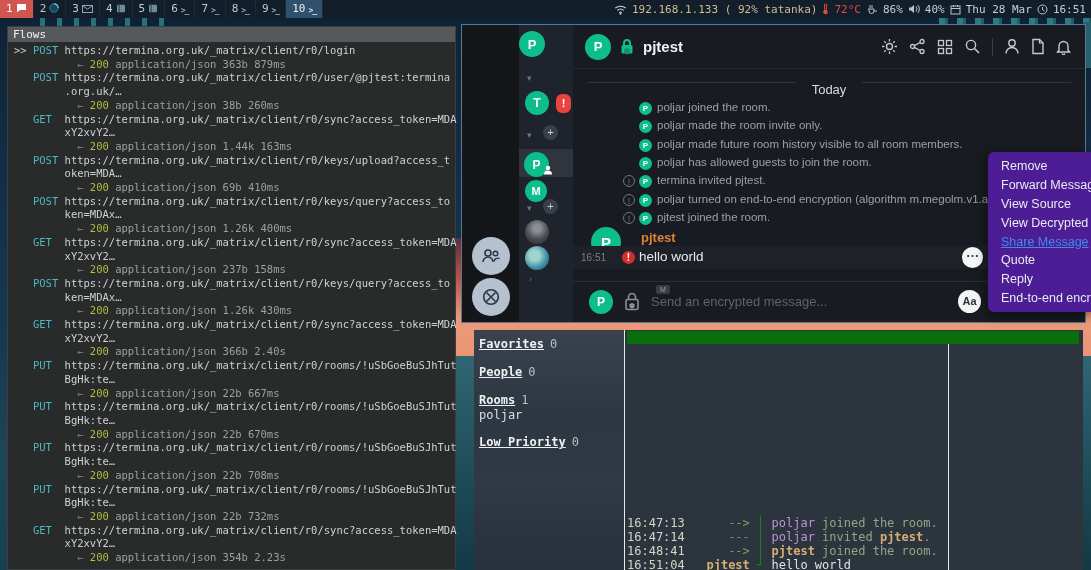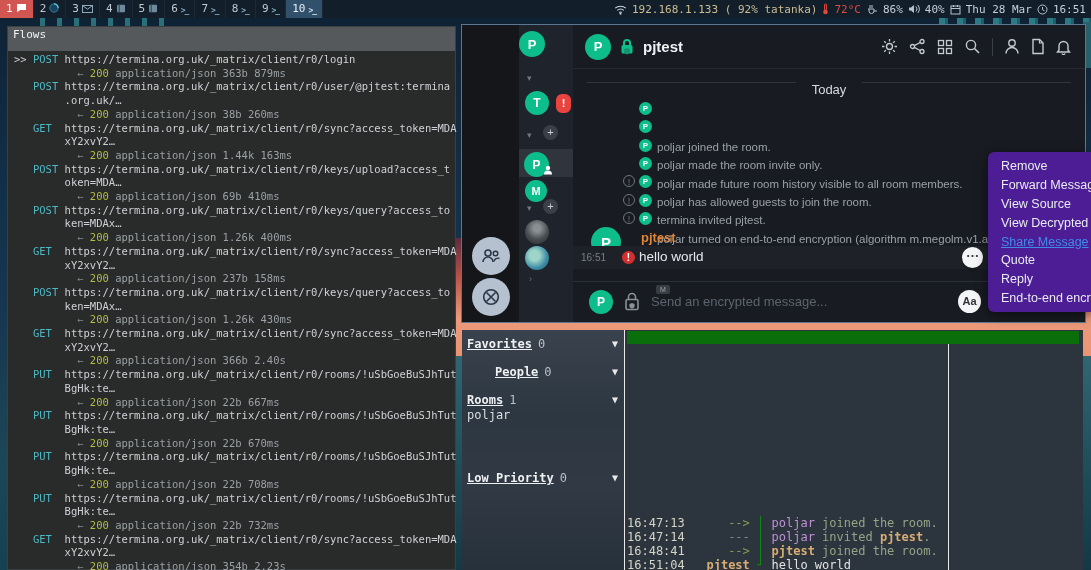--- a/index.html
+++ b/index.html
@@ -33,21 +33,21 @@
   .tray{display:flex;align-items:center;gap:5px;padding-right:5px;}
   .tray svg{display:block;}
   .t-net{color:#cdbd92;}
   .t-temp{color:#e2493d;}
   .t-val{color:#c6ced6;}
 
   
   .flows-window{position:absolute;left:7px;top:26px;width:449px;height:544px;
     background:#292a2a;border:1px solid #3a3f42;box-sizing:border-box;z-index:2;
     font-family:"DejaVu Sans Mono",monospace;}
-  .flows-header{height:24px;background:#56595b;color:#f2f3f4;font-size:11px;line-height:15px;padding-left:5px;}
+  .flows-header{height:15px;background:#56595b;color:#f2f3f4;font-size:11px;line-height:15px;padding-left:5px;}
   .flows-list{padding:2px 0 0 6px;font-size:10.5px;line-height:13.7px;white-space:pre;color:#ced2d6;}
   .fl-marker{color:#cdd1d5;}
   .fl-method{color:#4db8c4;}
   .fl-url{color:#ced2d6;}
   .fl-dim{color:#82898d;}
   .fl-code{color:#b4bd45;}
   .fl-meta{color:#9ba1a6;}
 
   
   .element-window{position:absolute;left:461px;top:24px;width:625px;height:299px;
@@ -70,21 +70,21 @@
   .el-header{position:absolute;left:0;top:0;right:0;height:43px;border-bottom:1px solid #25282f;
     display:flex;align-items:center;}
   .room-name{color:#eef1f4;font-size:15px;font-weight:bold;margin-left:8px;}
   .hdr-icons{margin-left:auto;display:flex;align-items:center;gap:11px;padding-right:14px;color:#c3cad2;}
   .hdr-div{width:1px;height:18px;background:#3a3f47;}
   .ev-warn{width:12px;height:12px;border-radius:50%;border:1px solid #6f757e;color:#6f757e;
     font-size:9px;line-height:12px;text-align:center;position:absolute;left:50px;top:1px;box-sizing:border-box;}
   .mini-av{position:absolute;left:66px;top:1px;width:13px;height:13px;border-radius:50%;background:#0dbd8b;
     color:#fff;font-size:8px;font-weight:bold;text-align:center;line-height:13px;}
   .ev-row{position:absolute;left:0;right:0;height:18px;color:#9aa0a8;font-size:11.5px;}
-  .ev-text{position:absolute;left:84px;top:0;white-space:nowrap;margin-top:40px;}
+  .ev-text{position:absolute;left:84px;top:0;white-space:nowrap;}
   .today-row{position:absolute;left:14px;right:14px;top:57px;display:flex;align-items:flex-start;color:#d6dade;font-size:13px;}
   .today-row .line{flex:1;height:1px;background:#31353c;}
   .today-row .lbl{margin:0 16px;}
   .sender-row{position:absolute;left:68px;top:205px;color:#de8437;font-size:13px;font-weight:bold;}
   .big-av{left:18px;top:202px;width:30px;height:30px;font-size:15px;}
   .msg-row{position:absolute;left:0;right:0;top:221px;height:23px;background:#1e2127;}
   .msg-time{position:absolute;left:8px;top:6px;font-size:10px;color:#797f88;}
   .msg-warn{position:absolute;left:49px;top:5px;width:13px;height:13px;border-radius:50%;background:#d32f2f;
     color:#fff;font-size:10px;font-weight:bold;text-align:center;line-height:13px;}
   .msg-body{position:absolute;left:66px;top:3px;font-size:13.5px;color:#e6e9ec;}
@@ -101,21 +101,21 @@
 
   
   .context-menu{position:absolute;left:988px;top:152px;width:103px;z-index:6;background:#4c1d95;
     border-radius:6px 0 0 6px;padding:5px 0;box-shadow:0 3px 12px rgba(0,0,0,.55);}
   .cm-item{padding:2.4px 0 2.4px 13px;font-size:12.5px;color:#e8ebf0;white-space:nowrap;overflow:hidden;}
   .cm-item.active{color:#3f8ce8;text-decoration:underline;}
 
   
   .gomuks-window{position:absolute;left:462px;top:330px;width:621px;height:240px;z-index:2;
     font-family:"DejaVu Sans Mono",monospace;font-size:12px;overflow:hidden;}
-  .gx-sidebar{position:absolute;left:0;top:0;width:162px;height:100%;
+  .gx-sidebar{position:absolute;left:12px;top:0;width:162px;height:100%;
     background:linear-gradient(180deg,#3a434d 0%,#2d3741 35%,#313a44 65%,#27313b 100%);}
   .gx-vline{position:absolute;left:162px;top:0;width:1px;height:100%;background:#e9e9e9;}
   .gx-main{position:absolute;left:163px;top:0;right:0;height:100%;background:#2c343e;}
   .gx-sec{position:absolute;left:5px;right:4px;color:#eef0f2;}
   .gx-sec .h{font-weight:bold;text-decoration:underline;}
   .gx-sec .c{color:#b9bfc6;margin-left:6px;text-decoration:none;}
   .gx-sec .tri{position:absolute;right:2px;top:1px;font-size:10px;color:#e8e8e8;}
   .gx-room{position:absolute;left:5px;color:#dcdfe2;}
   .gx-greenbar{position:absolute;left:2px;right:4px;top:1px;height:13px;background:#0a6e0a;}
   .gx-notice{position:absolute;top:17px;left:0;width:318px;text-align:right;color:#93a493;}
@@ -383,24 +383,24 @@
           </svg>
         <span class="comp-ph">Send an encrypted message...</span>
         <span class="fmt-btn">Aa</span>
       </div>
     </div>
   </div>
 
   <div class="gomuks-window">
     <div class="gx-sidebar" id="gx-sidebar">
         <div class="gx-sec" style="top: 7px;"><span class="h">Favorites</span><span class="c">0</span><span class="tri">▼</span></div>
-        <div class="gx-sec" style="top: 35px; margin-left: 28px;"><span class="h">People</span><span class="c">0</span><span class="tri">▼</span></div>
+        <div class="gx-sec" style="top: 35px;"><span class="h">People</span><span class="c">0</span><span class="tri">▼</span></div>
         <div class="gx-sec" style="top: 63px;"><span class="h">Rooms</span><span class="c">1</span><span class="tri">▼</span></div>
         <div class="gx-room" style="top: 78px;">poljar</div>
-        <div class="gx-sec" style="top: 105px; margin-top: 36px;"><span class="h">Low Priority</span><span class="c">0</span><span class="tri">▼</span></div>
+        <div class="gx-sec" style="top: 105px;"><span class="h">Low Priority</span><span class="c">0</span><span class="tri">▼</span></div>
       </div>
     <div class="gx-vline"></div>
     <div class="gx-main">
       <div class="gx-greenbar"></div>
       <div class="gx-div2"></div>
       <div class="gx-msgs" id="gx-msgs"><div><span class="gm-time">16:47:13</span><span class="gm-join">      --&gt;</span><span class="gm-sep"> │ </span><span class="gm-nick-purple">poljar</span><span class="gm-dim"> joined the room.</span></div><div><span class="gm-time">16:47:14</span><span class="gm-neutral">      ---</span><span class="gm-sep"> │ </span><span class="gm-nick-purple">poljar</span><span class="gm-dim"> invited </span><span class="gm-nick-tan">pjtest</span><span class="gm-dim">.</span></div><div><span class="gm-time">16:48:41</span><span class="gm-join">      --&gt;</span><span class="gm-sep"> │ </span><span class="gm-nick-tan">pjtest</span><span class="gm-dim"> joined the room.</span></div><div><span class="gm-time">16:51:04</span><span class="gm-nick-tan">   pjtest</span><span class="gm-sep"> ┘ </span><span class="gm-plain">hello world</span></div></div>
     </div>
   </div>
 
   <div class="context-menu" id="ctx-menu">

